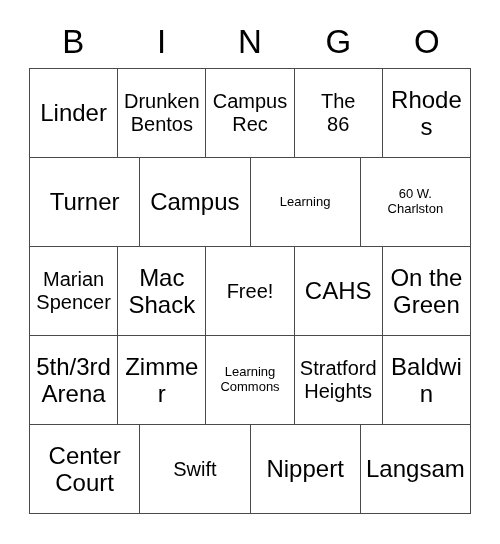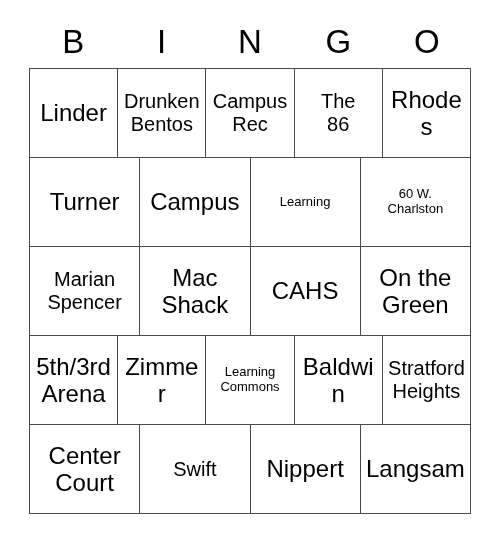--- a/index.html
+++ b/index.html
@@ -141,20 +141,23 @@
 
     <div class="grid-row">
       <div class="cell fs-sm">
           <span class="cell-text">Marian
 Spencer</span>
         </div>
       <div class="cell fs-lg">
           <span class="cell-text">Mac
 Shack</span>
         </div>
+      <div class="cell fs-xl">
+          <span class="cell-text">Free!</span>
+        </div>
       <div class="cell fs-md">
           <span class="cell-text">CAHS</span>
         </div>
       <div class="cell fs-md">
           <span class="cell-text">On the
 Green</span>
         </div>
     </div>
 
     <div class="grid-row">
@@ -162,27 +165,27 @@
           <span class="cell-text">5th/3rd
 Arena</span>
         </div>
       <div class="cell fs-md">
           <span class="cell-text">Zimmer</span>
         </div>
       <div class="cell fs-xs">
           <span class="cell-text">Learning
 Commons</span>
         </div>
-      <div class="cell fs-md">
-          <span class="cell-text">Baldwin</span>
-        </div>
       <div class="cell fs-sm">
           <span class="cell-text">Stratford
 Heights</span>
         </div>
+      <div class="cell fs-md">
+          <span class="cell-text">Baldwin</span>
+        </div>
     </div>
 
     <div class="grid-row">
       <div class="cell fs-md">
           <span class="cell-text">Center
 Court</span>
         </div>
       <div class="cell fs-xl">
           <span class="cell-text">Swift</span>
         </div>

